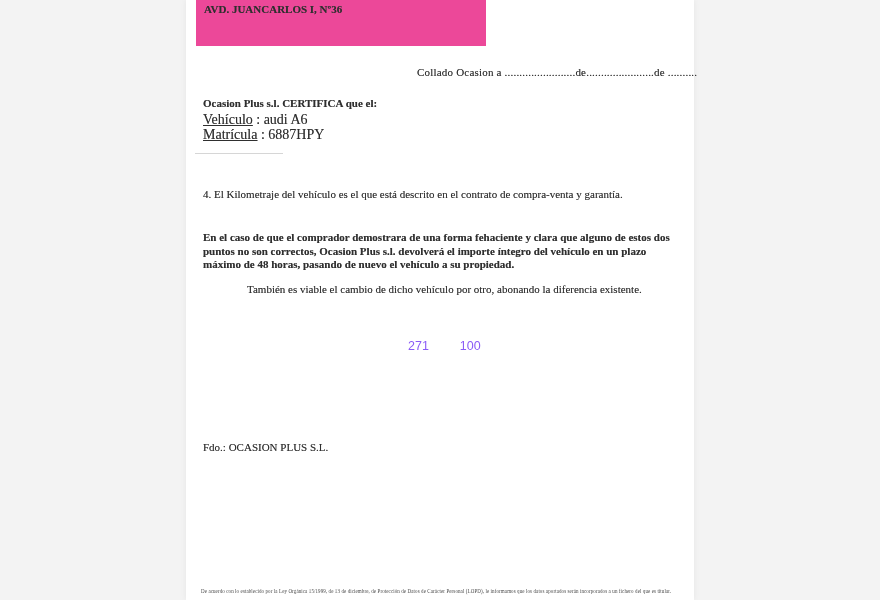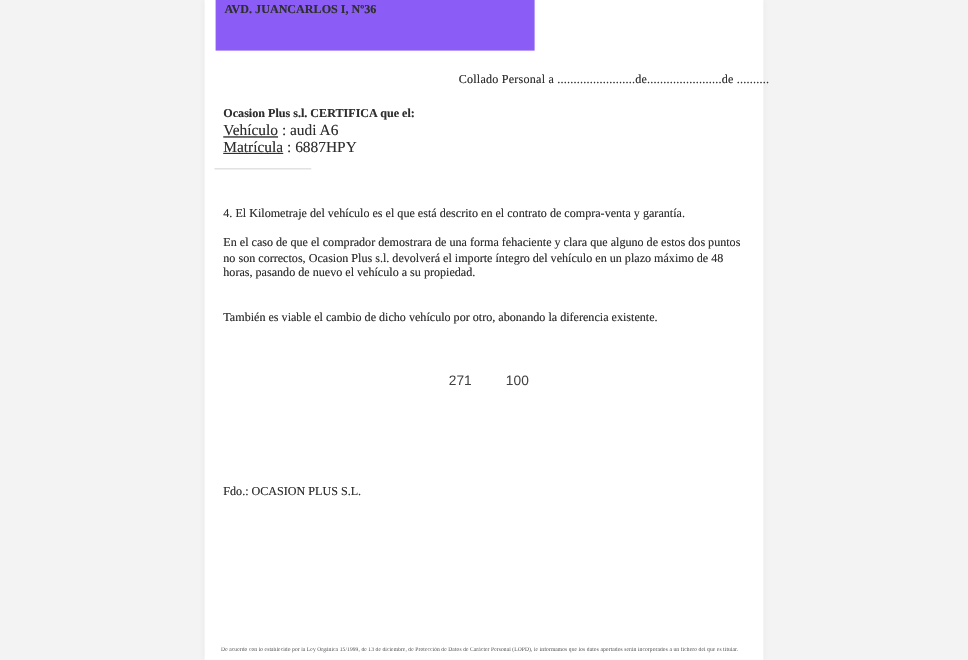--- a/index.html
+++ b/index.html
@@ -17,21 +17,21 @@
     background: #ffffff;
     color: #2e2e2e;
     box-shadow: 0 0 6px rgba(0,0,0,0.06);
   }
   .scan-text { color: #2f2f2f; text-shadow: 0 0 0.5px rgba(60,60,60,0.55); }
 
   .header-box {
     position: absolute;
     left: 10px; top: 0;
     width: 290px; height: 46px;
-    background: #8b5cf6;
+    background: #ec4899;
     padding: 3px 8px;
     font-weight: bold;
     font-size: 11px;
     line-height: 13.5px;
   }
   .date-line {
     position: absolute;
     left: 231px; top: 66px;
     font-size: 11px;
     letter-spacing: 0.2px;
@@ -45,29 +45,29 @@
   .faint-rule {
     position: absolute;
     left: 9px; top: 153px;
     width: 88px; height: 1px;
     background: #d6d6d6;
   }
   .point { position: absolute; left: 17px; font-size: 11px; width: 478px; }
   .point-1 { top: 163px; }
   .point-2 { top: 188px; }
   .para { position: absolute; left: 17px; font-size: 11px; width: 480px; line-height: 13.5px; }
-  .para-1 { top: 215px; }
-  .para-2 { top: 283px; }
+  .para-1 { top: 231px; font-weight: bold; }
+  .para-2 { top: 283px; margin-left: 44px; }
   .para-3 { top: 308px; }
   .overlay-numbers {
     position: absolute;
     left: 222px; top: 339px;
     font-family: "Liberation Sans", sans-serif;
     font-size: 12.5px;
-    color: #404040;
+    color: #8b5cf6;
     text-shadow: none;
   }
   .overlay-numbers .num-100 { margin-left: 31px; }
   .signature { position: absolute; left: 17px; top: 441px; font-size: 11px; }
   .fine-print {
     position: absolute;
     left: 15px; top: 589px;
     width: 478px;
     font-size: 5px;
     line-height: 6px;
@@ -81,21 +81,21 @@
 </style>
 </head>
 <body>
 
 <div class="page">
 
   <div class="header-box scan-text">
     <div>AVD. JUANCARLOS I, Nº36</div>
   </div>
 
-  <div class="date-line scan-text">Collado Personal a ........................de.......................de ..........</div>
+  <div class="date-line scan-text">Collado Ocasion a ........................de.......................de ..........</div>
 
   <div class="certifica scan-text">Ocasion Plus s.l. CERTIFICA que el:</div>
 
   <div class="field-line field-vehiculo scan-text">
     <span class="field-label">Vehículo</span>
     <span>: audi A6</span>
   </div>
 
   <div class="field-line field-matricula scan-text">
     <span class="field-label">Matrícula</span>

